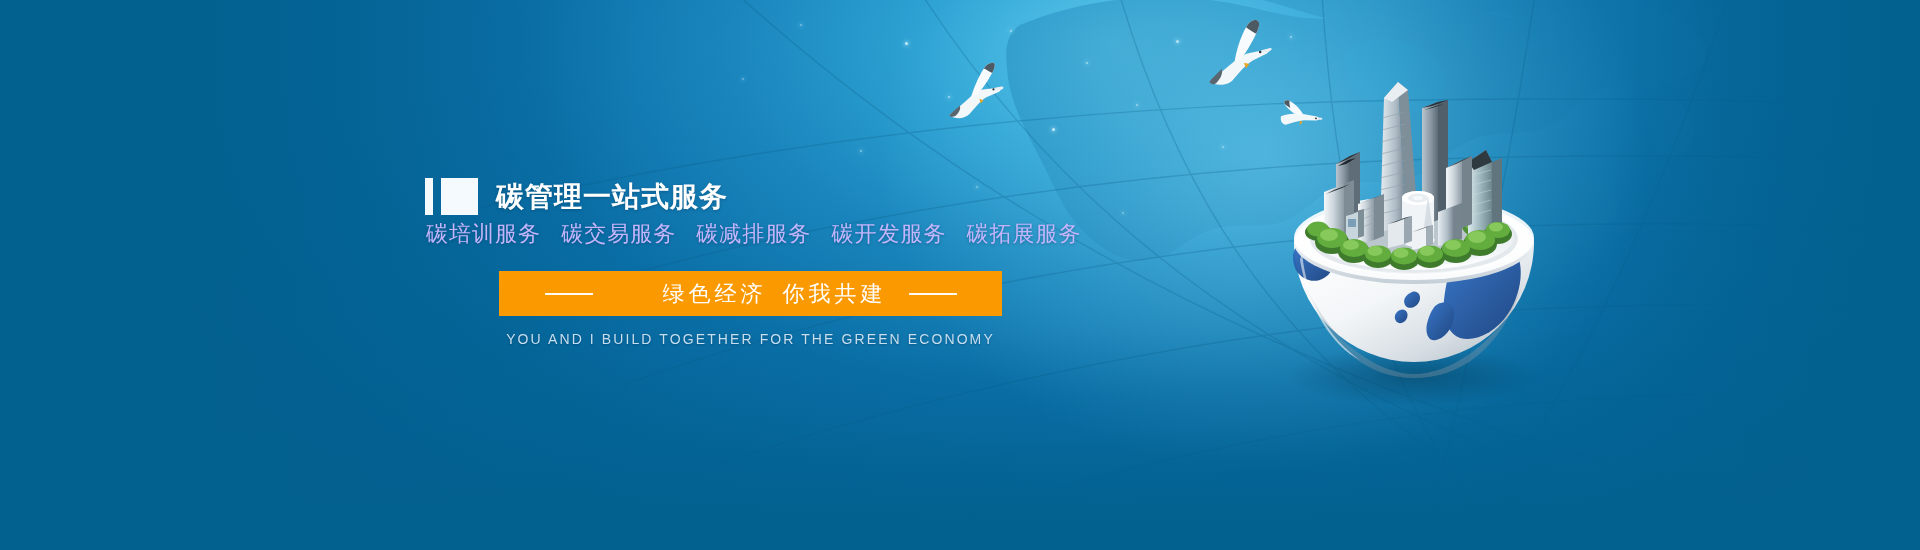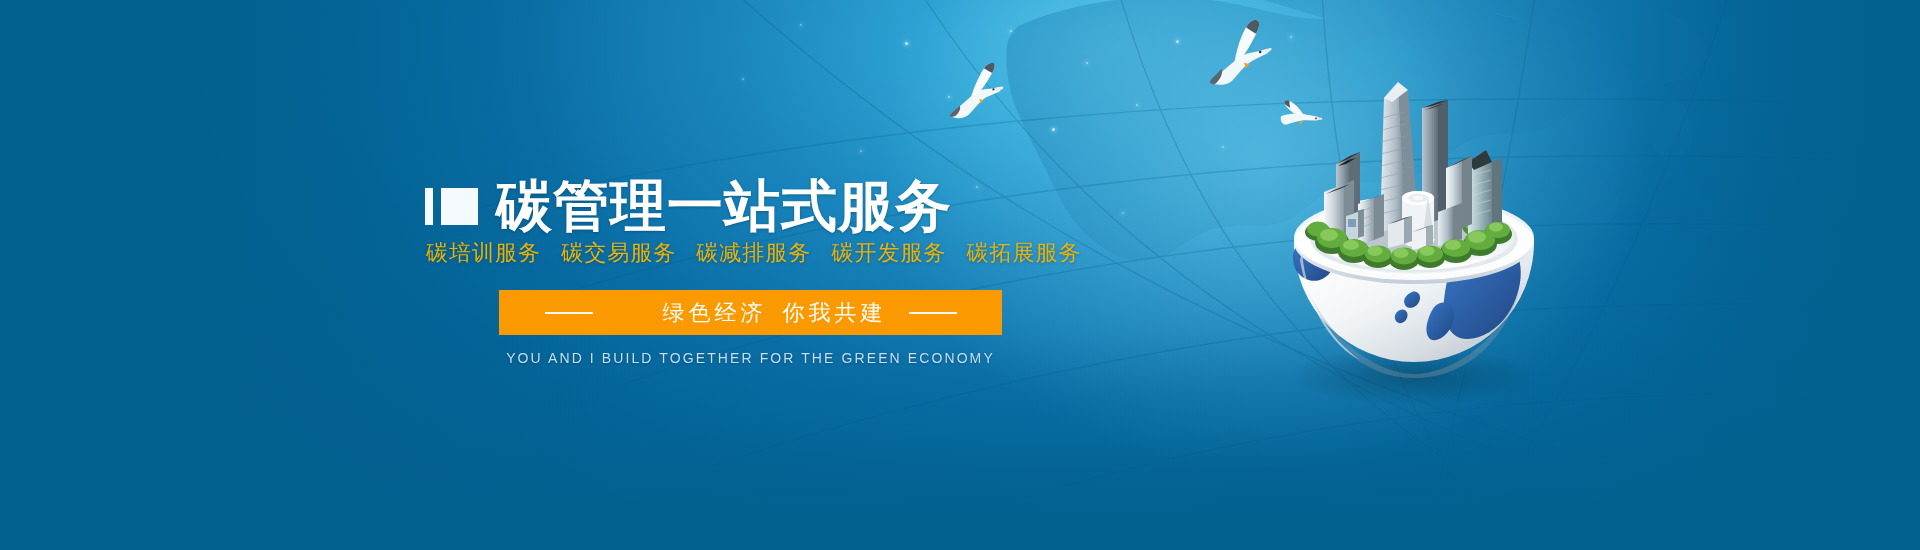--- a/index.html
+++ b/index.html
@@ -77,32 +77,32 @@
   .mark{ display:flex; align-items:center; gap:8px; }
   .mark .bar{
     width:8px; height:37px;
     background:#f4fafe;
   }
   .mark .sq{
     width:37px; height:37px;
     background:#f4fafe;
   }
   .headline{
-    font-size:56px;
+    font-size:28px;
     font-weight:bold;
     letter-spacing:1px;
     color:#ffffff;
     line-height:1;
     text-shadow:0 1px 3px rgba(0,40,70,.35);
     white-space:nowrap;
   }
   .subline{
     margin-left:1px;
     font-size:22px;
-    color:#eab308;
+    color:#c4b5fd;
     letter-spacing:1px;
     white-space:nowrap;
     text-shadow:0 1px 3px rgba(0,40,70,.35);
   }
   .subline span{ margin-right:13px; }
   .subline span:last-child{ margin-right:0; }
 
   
   .slogan-bar{
     margin-top:22px;

